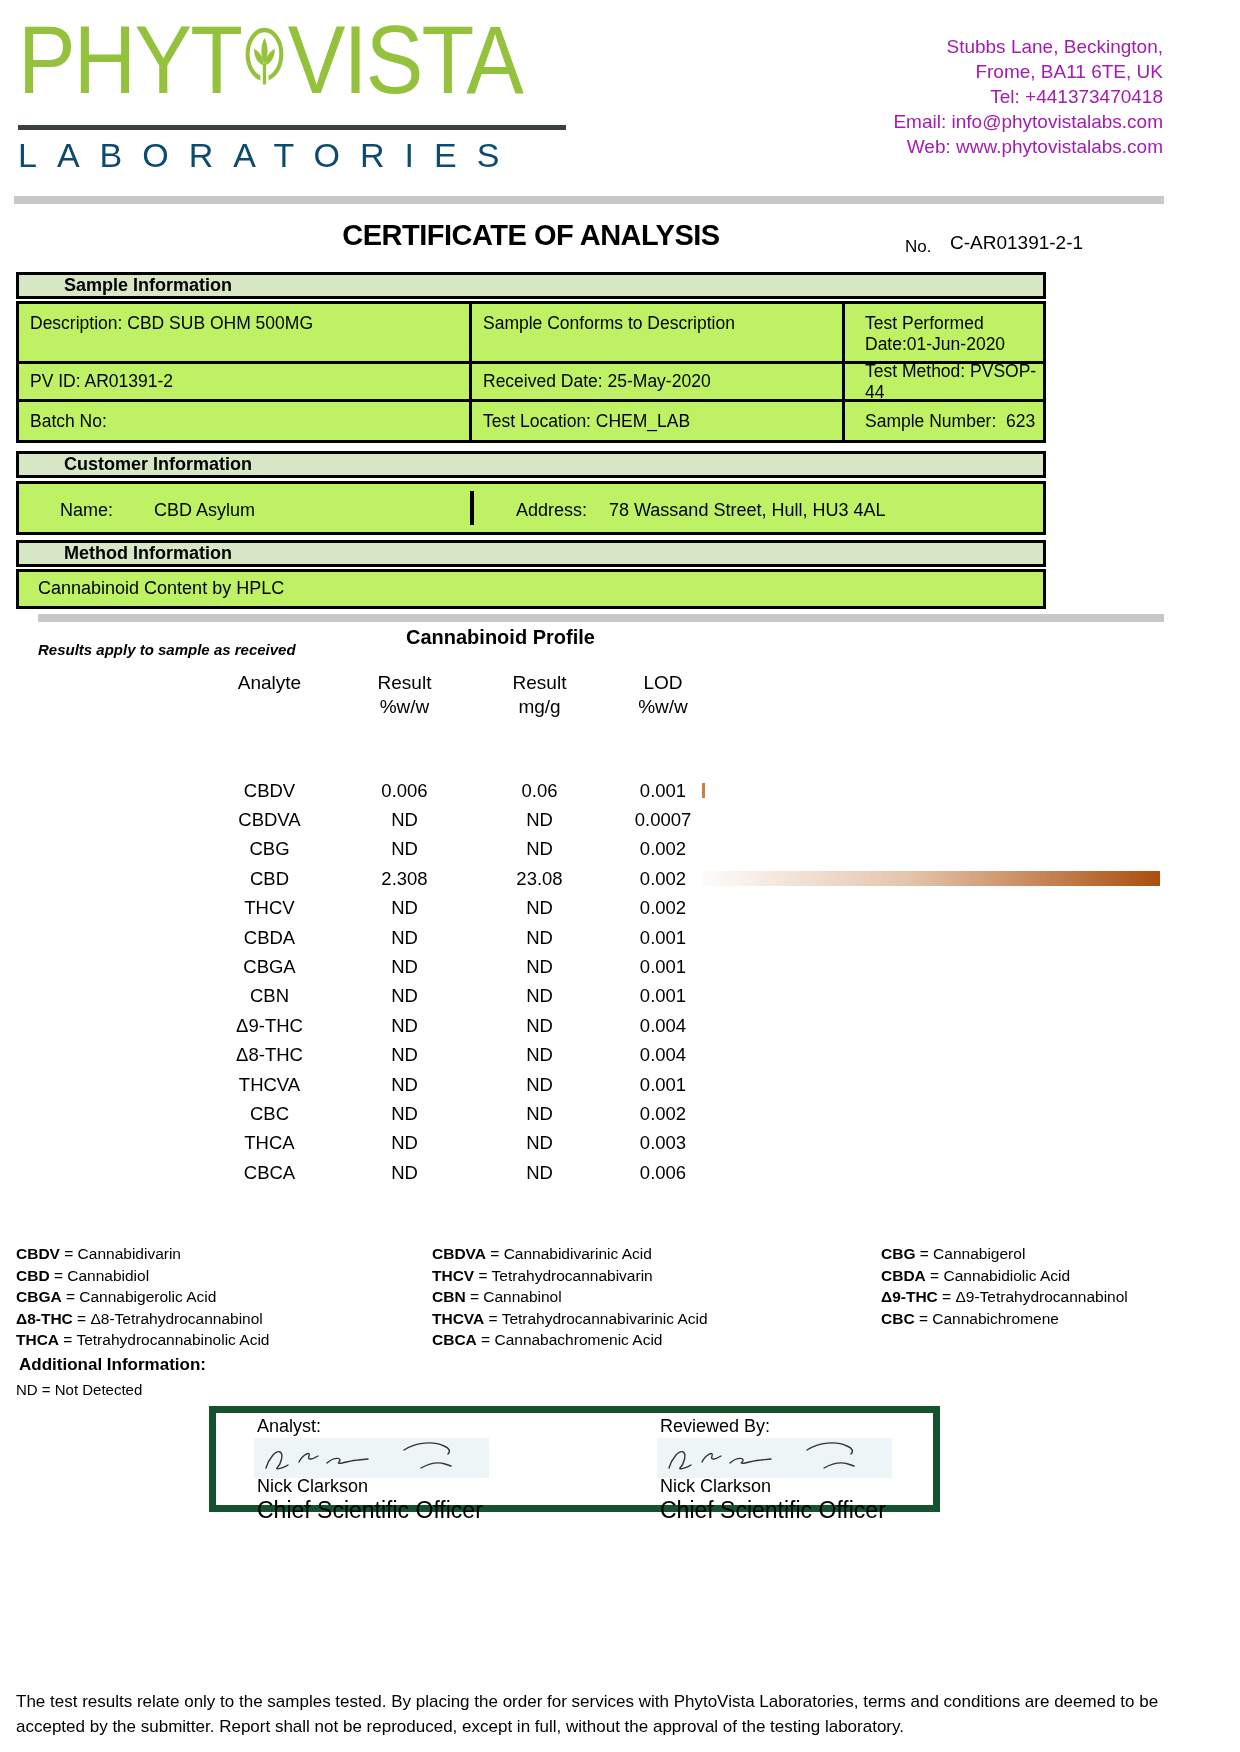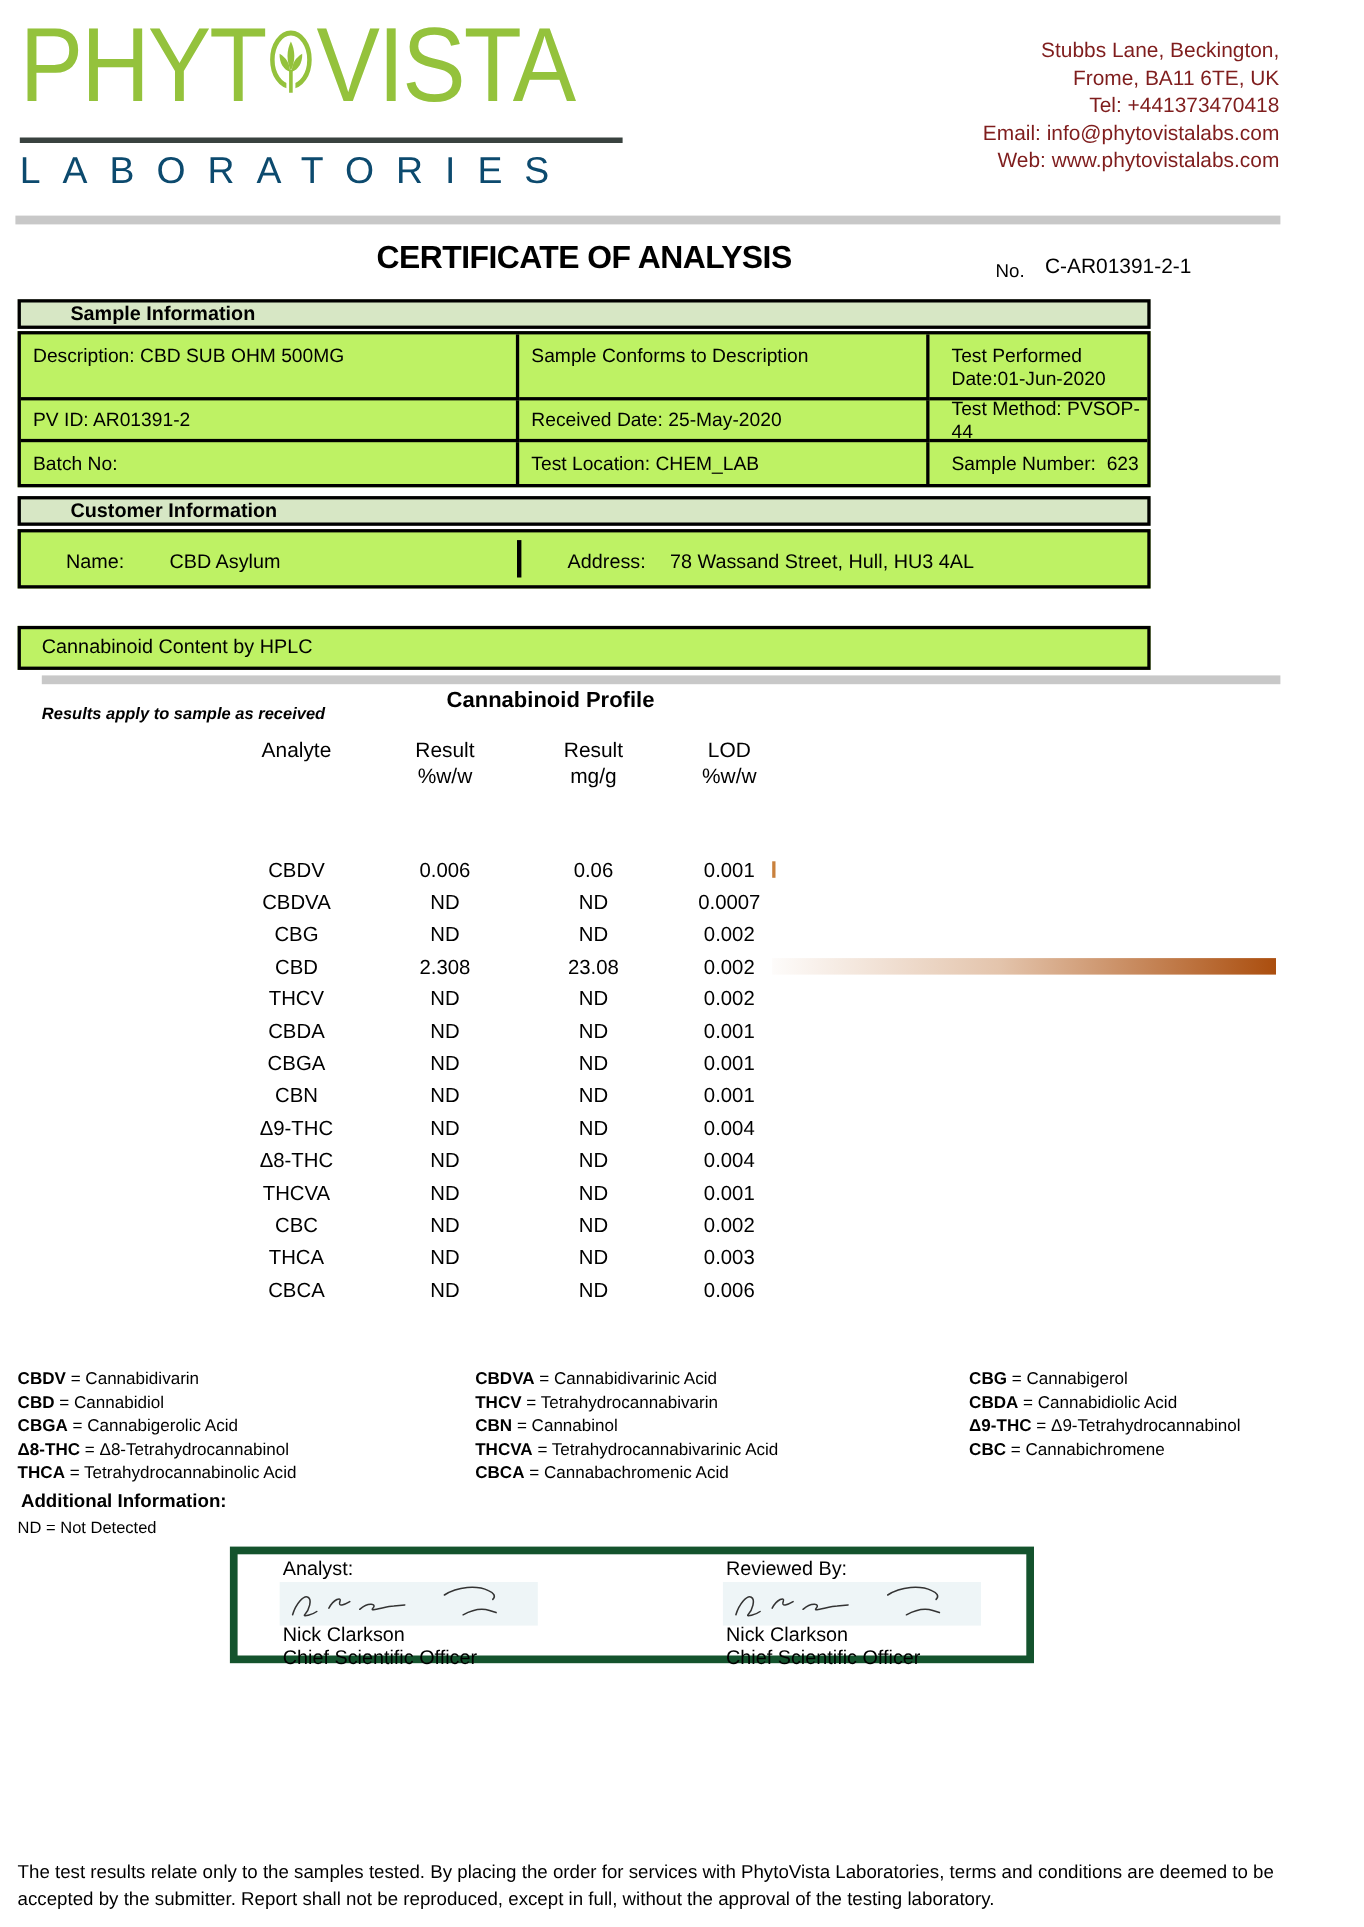--- a/index.html
+++ b/index.html
@@ -8,21 +8,21 @@
   .abs{position:absolute;}
 
   
   .logo{left:18px;top:10px;width:560px;}
   .logo-word{display:flex;align-items:center;font-size:96px;line-height:1.05;
              color:#94c23c;letter-spacing:-2px;transform:scaleX(.9);transform-origin:left top;
              white-space:nowrap;font-weight:400;}
   .logo-word svg{margin:0 3px 6px 3px;}
   .logo-rule{margin-top:14px;width:548px;height:5px;background:#39423f;}
   .logo-sub{margin-top:6px;font-size:34px;color:#0c4a6e;letter-spacing:20px;white-space:nowrap;}
-  .contact{top:34px;right:77px;text-align:right;font-size:19px;line-height:25px;color:#7f1d1d;}
+  .contact{top:34px;right:77px;text-align:right;font-size:19px;line-height:25px;color:#a21caf;}
 
   .gray-rule{background:#c8c8c8;height:8px;}
 
   
   .doc-title{left:0;top:219px;width:1062px;text-align:center;font-size:29px;font-weight:bold;letter-spacing:-.5px;}
   .no-label{left:905px;top:237px;font-size:17px;}
   .no-value{left:950px;top:232px;font-size:19px;}
 
   
   .green-bar{left:16px;width:1030px;height:27px;background:#d7e7c5;border:3px solid #000;
@@ -64,21 +64,21 @@
   .add-info{left:19px;top:1355px;font-size:17px;font-weight:bold;}
   .nd-note{left:16px;top:1381px;font-size:15px;}
 
   
   #sig-box{left:209px;top:1406px;width:731px;height:106px;border:7px solid #14532d;box-sizing:border-box;}
   .sig-col{position:absolute;top:0;width:310px;height:100px;}
   .sig-col.a{left:38px;} .sig-col.b{left:441px;}
   .sig-label{position:absolute;left:3px;top:3px;font-size:18px;}
   .sig-img{position:absolute;left:0;top:25px;}
   .sig-name{position:absolute;left:3px;top:63px;font-size:18px;}
-  .sig-title{position:absolute;left:3px;top:84px;font-size:18px;}
+  .sig-title{position:absolute;left:3px;top:84px;font-size:23px;}
 
   .footer{left:16px;top:1689px;width:1205px;font-size:17px;line-height:25px;}
 </style>
 </head>
 <body>
 
 <div class="page">
 
   <div class="abs logo">
     <div class="logo-word">
@@ -128,20 +128,21 @@
   <div class="abs boxed" id="customer-box">
     <div class="cust-line">
       <span class="cust-name-label">Name:</span>
       <span class="cust-name-value">CBD Asylum</span>
       <span class="cust-divider"></span>
       <span class="cust-addr-label">Address:</span>
       <span class="cust-addr-value">78 Wassand Street, Hull, HU3 4AL</span>
     </div>
   </div>
 
+  <div class="abs green-bar" style="top:540px;">Method Information</div>
   <div class="abs boxed" id="method-box">Cannabinoid Content by HPLC</div>
 
   <div class="abs gray-rule" style="left:38px;top:614px;width:1126px;"></div>
 
   <div class="abs results-note">Results apply to sample as received</div>
   <div class="abs profile-title">Cannabinoid Profile</div>
 
   <div class="abs cann-grid" id="cann-head">
     <div>Analyte</div>
     <div>Result</div>

